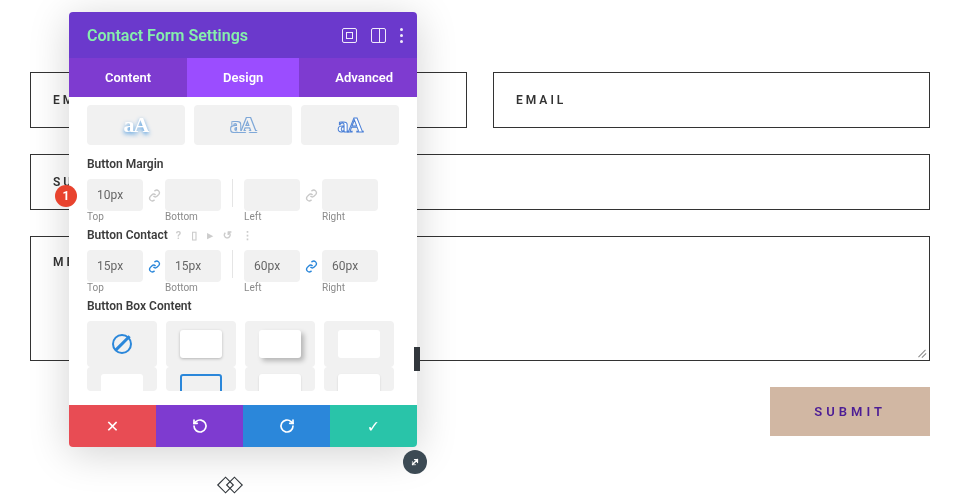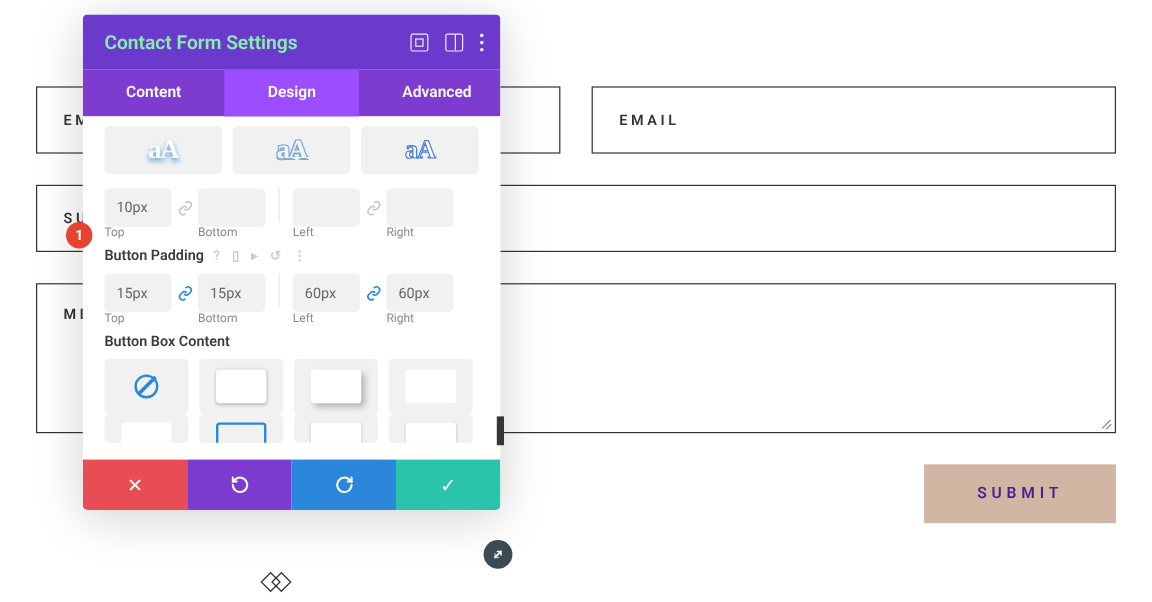--- a/index.html
+++ b/index.html
@@ -151,20 +151,21 @@
           <span class="aa-txt">aA</span>
         </div>
       <div class="aa-card aa2">
           <span class="aa-txt">aA</span>
         </div>
       <div class="aa-card aa3">
           <span class="aa-txt">aA</span>
         </div>
     </div>
 
+    <div class="section-label">Button Margin</div>
     <div class="spacing-row">
       <div class="sp-col">
         <div class="sp-pair">
           <input class="sp-input" value="10px" style="">
           <div class="sp-link">
               <svg viewBox="0 0 24 24" fill="none" stroke="currentColor" stroke-width="2.5">
                 <path d="M10 13a5 5 0 0 0 7 0l3-3a5 5 0 0 0-7-7l-1 1"></path>
                 <path d="M14 11a5 5 0 0 0-7 0l-3 3a5 5 0 0 0 7 7l1-1"></path>
               </svg>
             </div>
@@ -190,21 +191,21 @@
         </div>
         <div class="sp-lbls">
             <span style="width:56px">Left</span>
             <span style="width:22px"></span>
             <span style="width:56px">Right</span>
           </div>
       </div>
     </div>
 
     <div class="section-label">
-      <span>Button Padding</span>
+      <span>Button Contact</span>
       <div class="mini-icons">
         <span>?</span>
         <span>▯</span>
         <span>▸</span>
         <span>↺</span>
         <span>⋮</span>
       </div>
     </div>
     <div class="spacing-row">
       <div class="sp-col">

